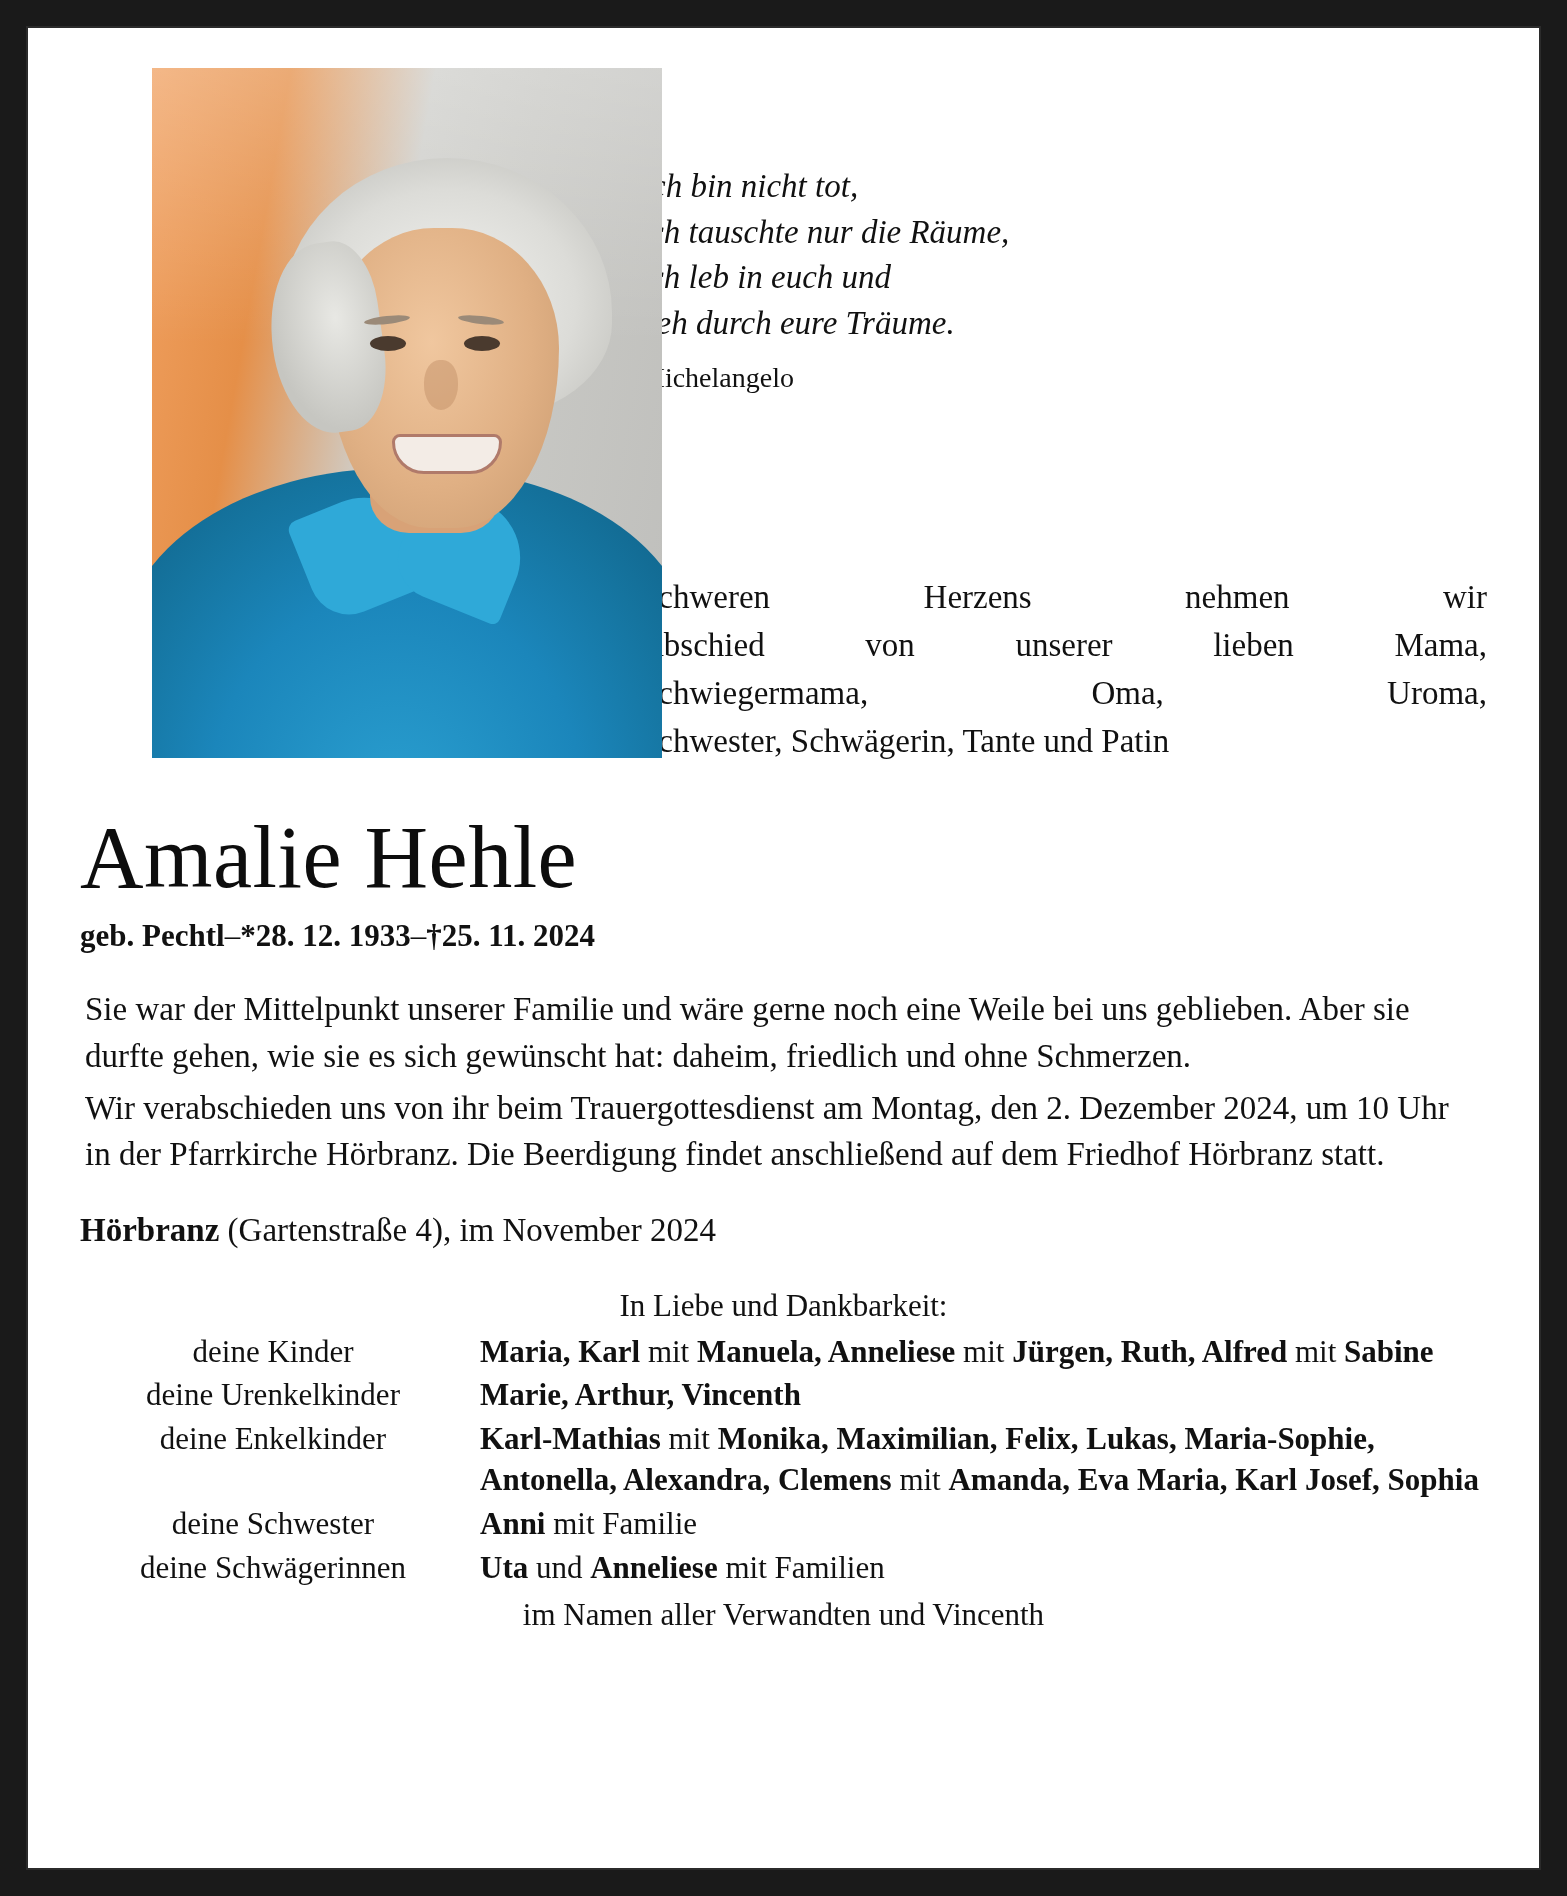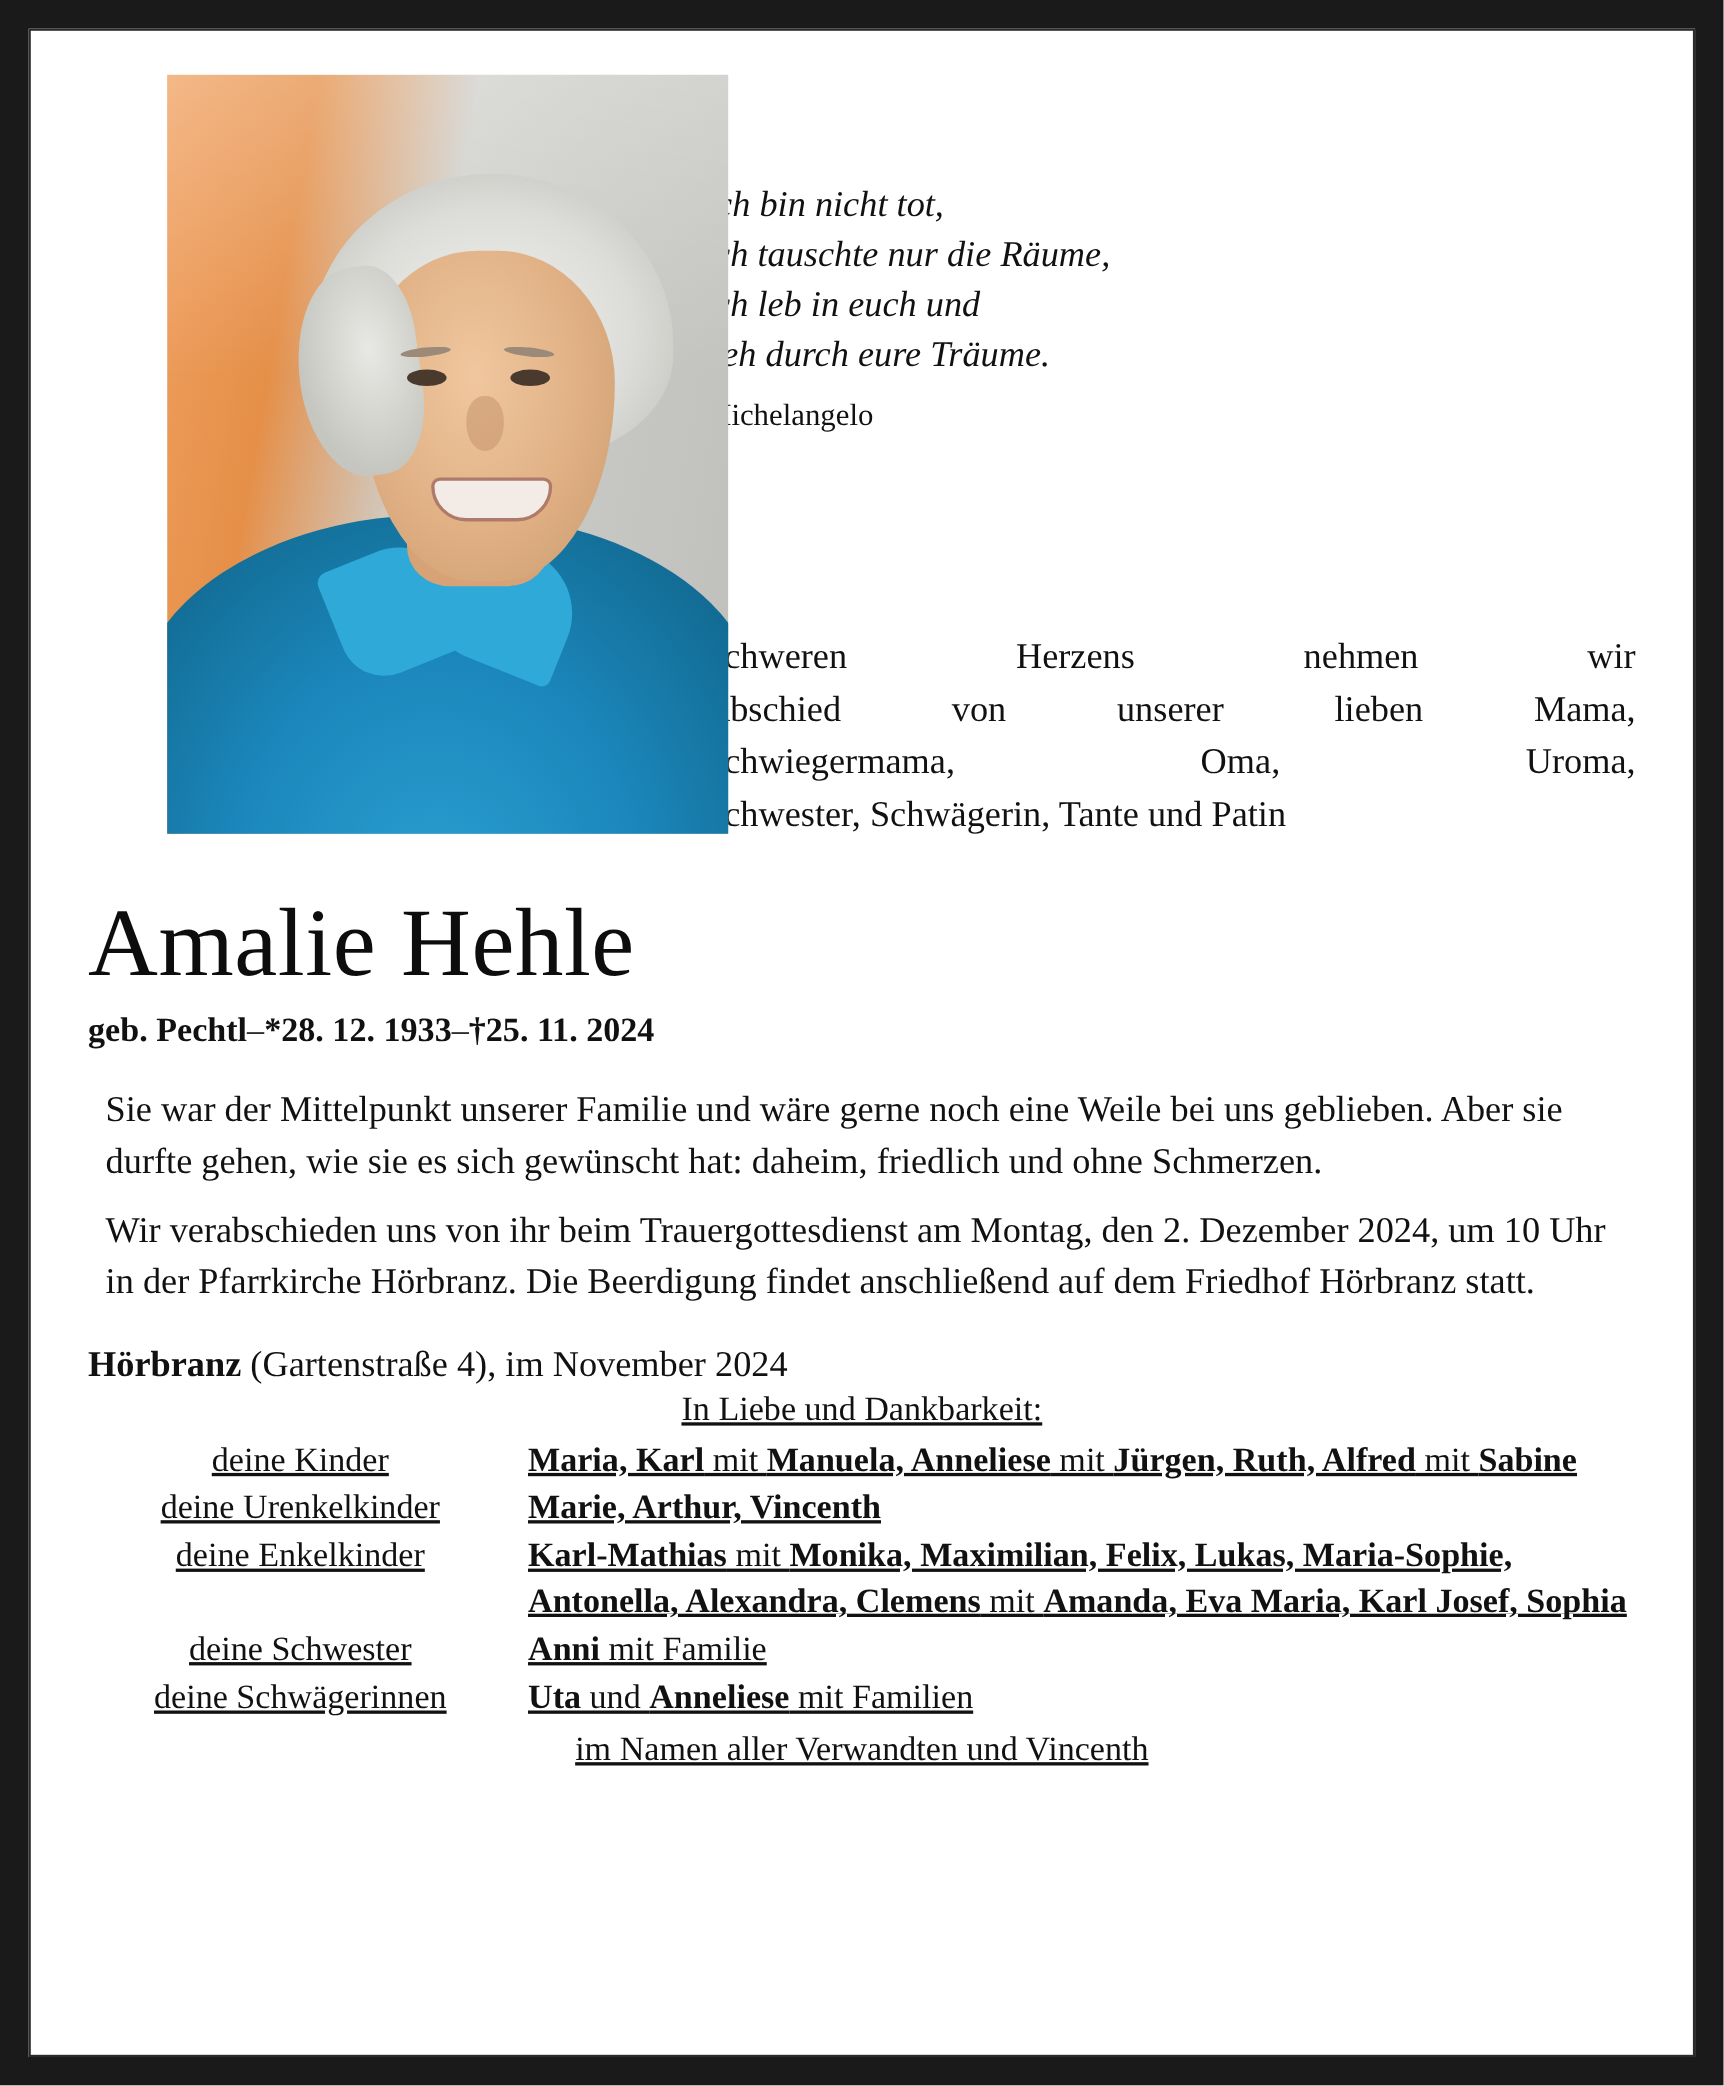--- a/index.html
+++ b/index.html
@@ -207,35 +207,35 @@
   }
 
   
   .body-text {
     margin-top: 32px;
     font-size: 33px;
     line-height: 1.42;
     color: #111;
   }
   .body-text p {
-    margin: 16px;
+    margin: 5px;
   }
   .place-line {
     margin-top: 34px;
     font-size: 33px;
     color: #111;
   }
   .place-line b { font-weight: bold; }
 
   
   .family {
+    margin-top: 36px;
     font-size: 31px;
     line-height: 1.34;
     color: #111;
-    text-decoration: underline;
   }
   .family-head {
     text-align: center;
     margin-bottom: 4px;
   }
   .fam-row {
     display: flex;
     margin-bottom: 2px;
   }
   .fam-label {

